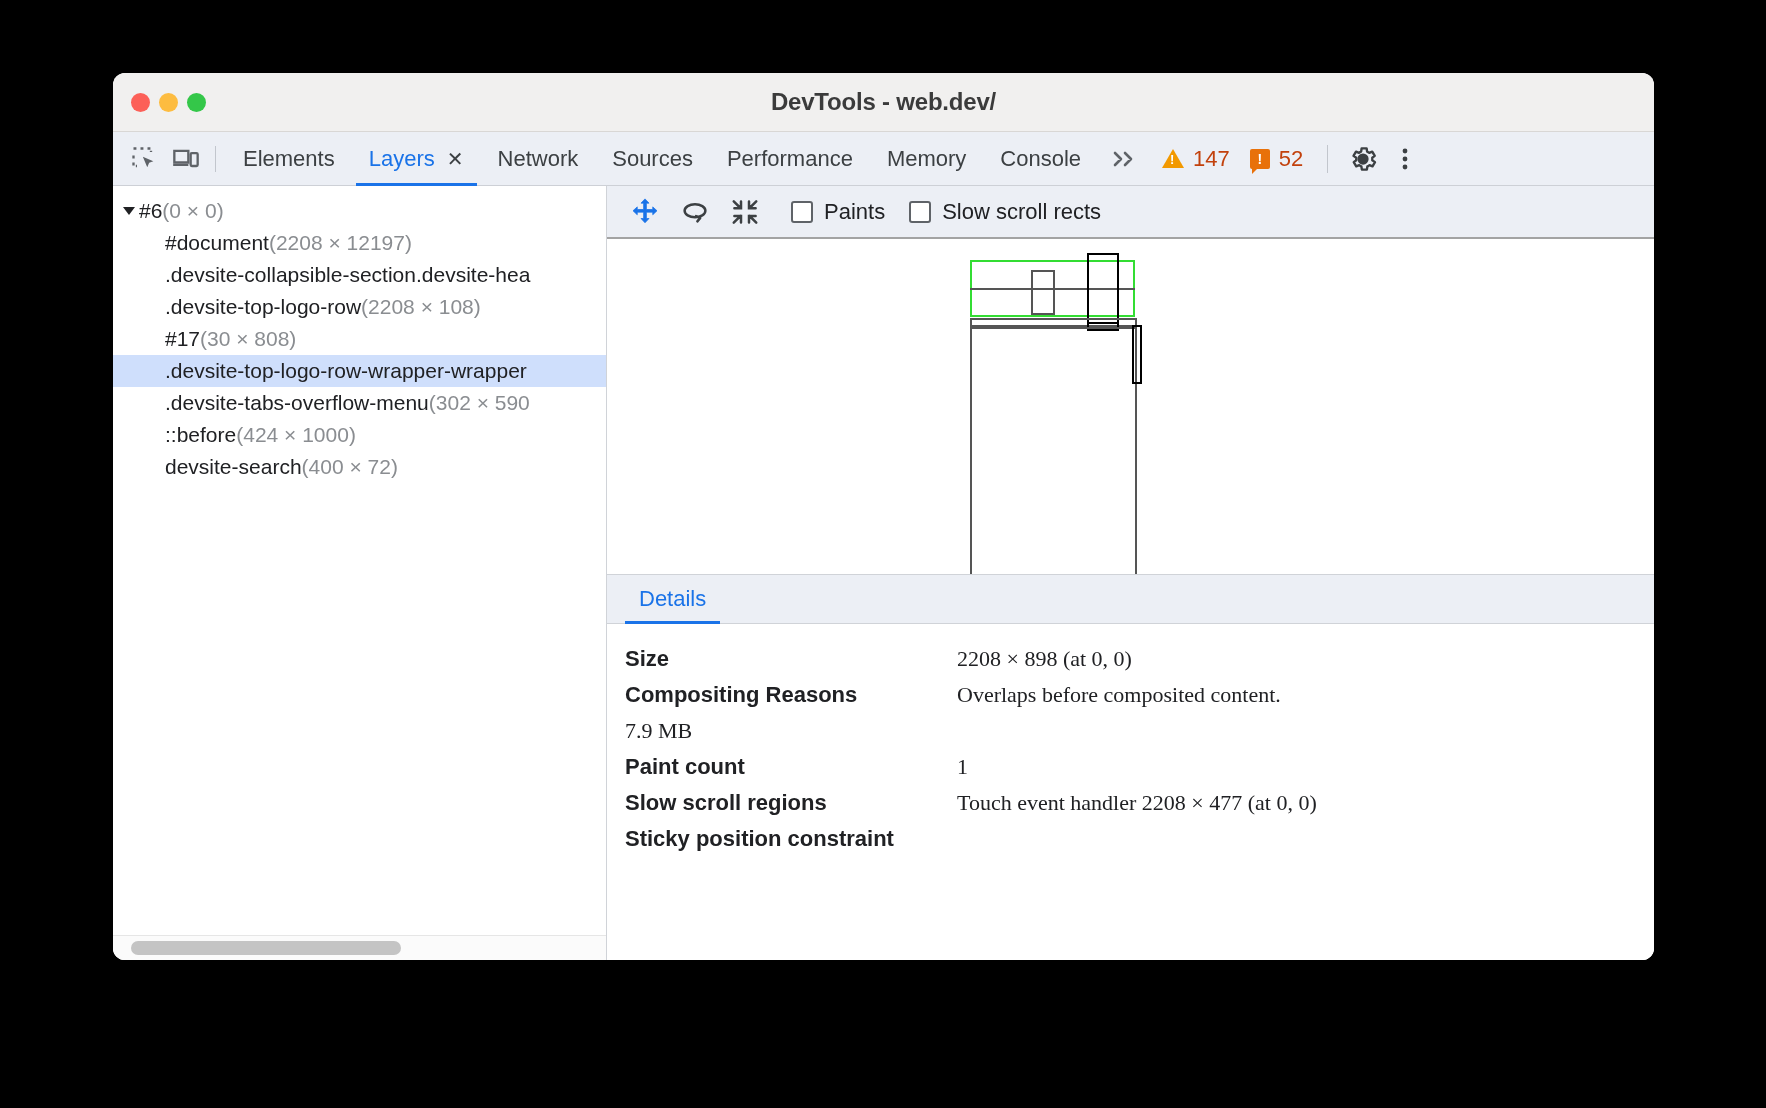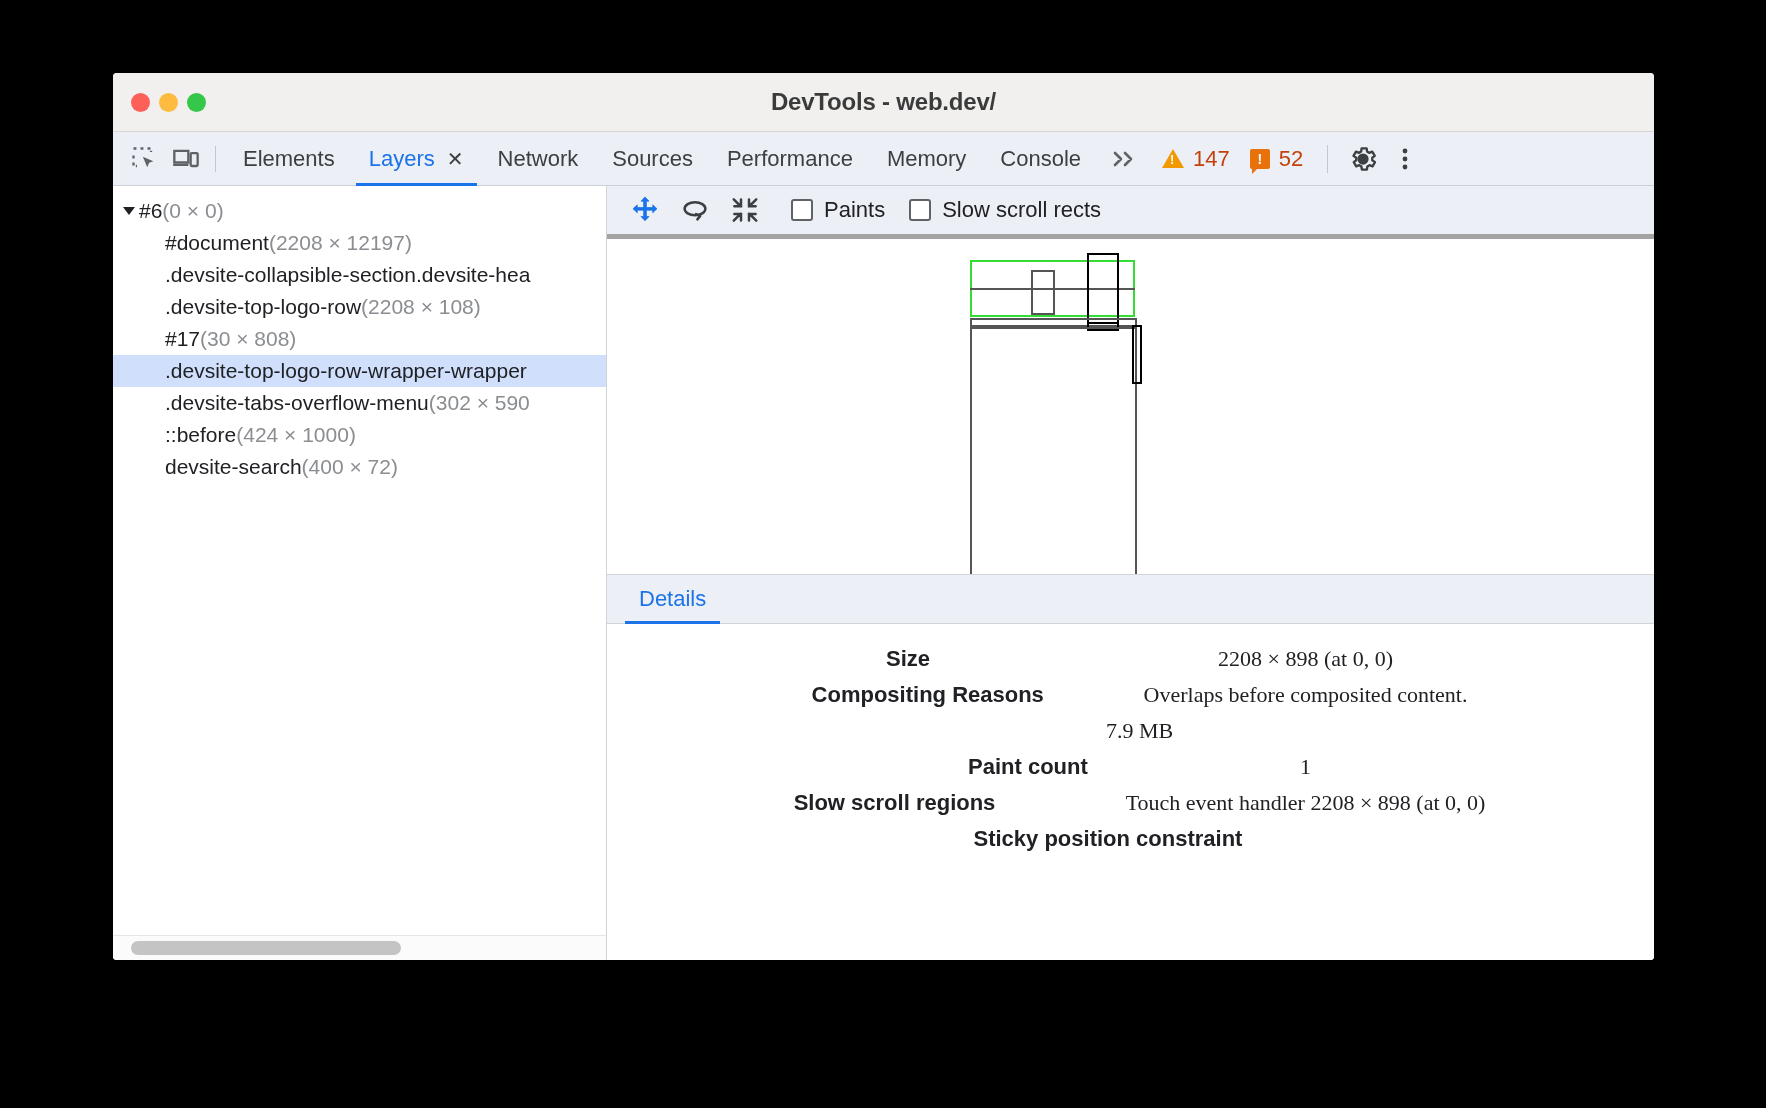--- a/index.html
+++ b/index.html
@@ -16,21 +16,21 @@
   }
 
   
   #window {
     position: absolute;
     left: 113px;
     top: 73px;
     width: 1541px;
     height: 887px;
     background: #ffffff;
-    border-radius: 4px;
+    border-radius: 12px;
     overflow: hidden;
     box-shadow: 0 10px 40px rgba(0,0,0,0.5);
   }
 
   
   #titlebar {
     position: relative;
     height: 58px;
     background: #f1f0ef;
     border-bottom: 1px solid #d9d7d5;
@@ -243,21 +243,21 @@
     flex: 1;
     display: flex;
     flex-direction: column;
     background: #ffffff;
   }
 
   
   #view-toolbar {
     height: 53px;
     background: #eceff5;
-    border-bottom: 5px solid #a3a3a3;
+    border-bottom: 2px solid #a3a3a3;
     display: flex;
     align-items: center;
     padding-left: 16px;
     box-sizing: border-box;
     gap: 6px;
   }
   .vt-btn {
     width: 44px; height: 40px;
     display: flex; align-items: center; justify-content: center;
     border-radius: 4px;
@@ -327,21 +327,20 @@
     background: #1a73e8;
   }
   #details-table {
     padding: 17px 0 0 18px;
   }
   .drow {
     display: flex;
     height: 36px;
     align-items: center;
     font-size: 22px;
-    justify-content: center;
   }
   .dlabel {
     width: 332px;
     font-weight: bold;
     color: #202124;
   }
   .dvalue {
     color: #202124;
     font-family: Liberation Serif, serif;
   }
@@ -558,21 +557,21 @@
           </div>
           <div class="drow">
             <div class="dvalue">7.9 MB</div>
           </div>
           <div class="drow">
             <div class="dlabel">Paint count</div>
             <div class="dvalue">1</div>
           </div>
           <div class="drow">
             <div class="dlabel">Slow scroll regions</div>
-            <div class="dvalue">Touch event handler 2208 × 898 (at 0, 0)</div>
+            <div class="dvalue">Touch event handler 2208 × 477 (at 0, 0)</div>
           </div>
           <div class="drow">
             <div class="dlabel">Sticky position constraint</div>
             <div class="dvalue"></div>
           </div>
         </div>
       </div>
 
     </div>
   </div>

